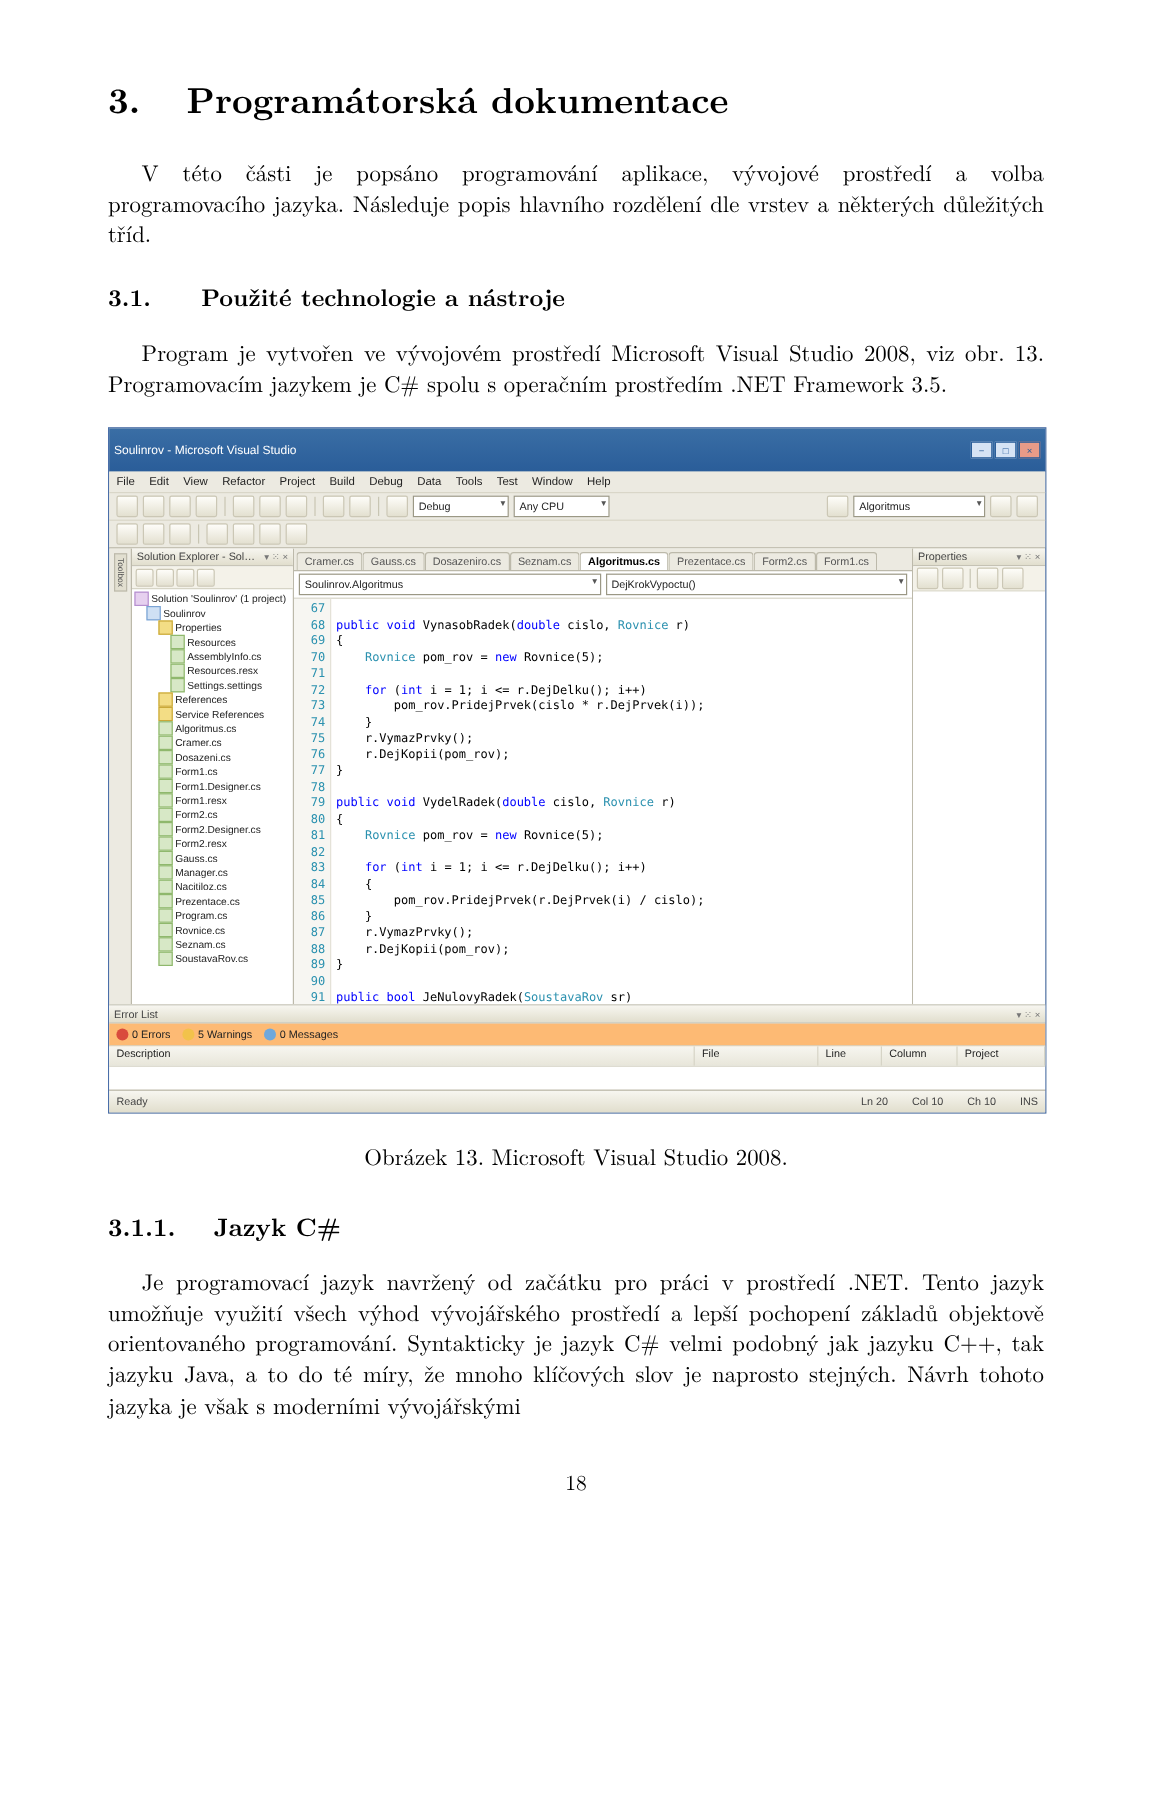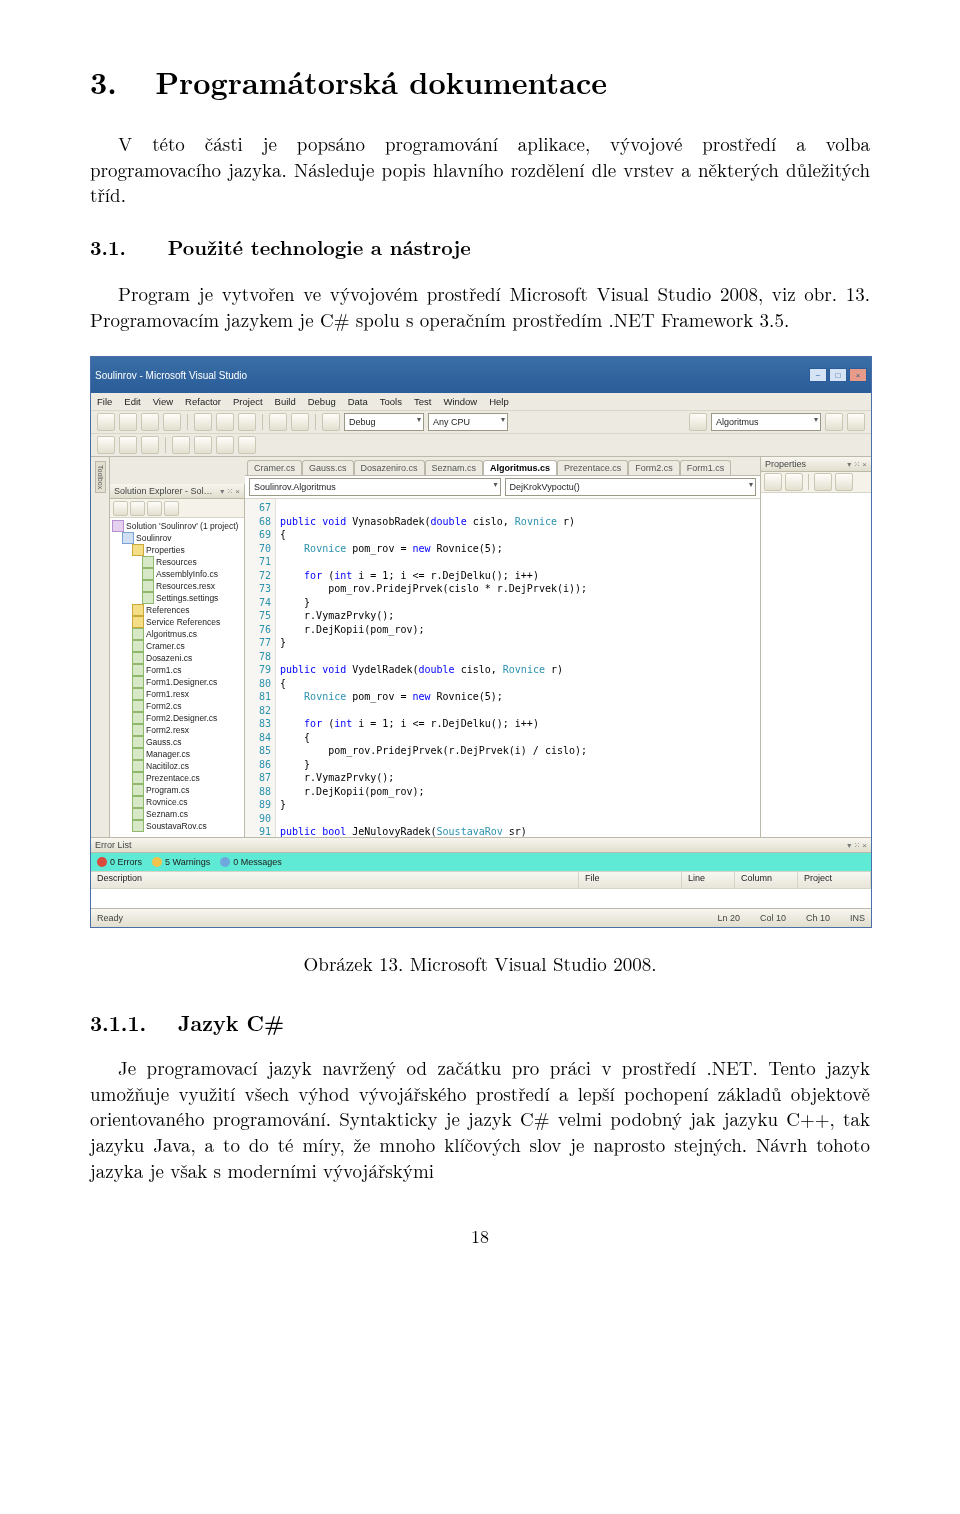--- a/index.html
+++ b/index.html
@@ -146,21 +146,20 @@
     padding: 3px 1px;
     border: 1px solid #bcb9aa;
   }
   .vs-solution {
     width: 134px;
     background: #fff;
     border-right: 1px solid #bcb9aa;
     display: flex;
     flex-direction: column;
     font-size: 9px;
-    margin-top: 27px;
   }
   .panel-head {
     background: linear-gradient(#f7f6f0,#e1decd);
     padding: 2px 4px;
     font-size: 9px;
     border-bottom: 1px solid #bcb9aa;
     display: flex; justify-content: space-between; align-items: center;
     color: #444;
   }
   .panel-head .phbtns { font-size: 8px; color: #777; }
@@ -273,21 +272,21 @@
   .errorlist {
     height: 70px;
     border-top: 1px solid #bcb9aa;
     background: #fff;
     display: flex;
     flex-direction: column;
     font-size: 9px;
   }
   .errhdr {
     height: 18px;
-    background: #5eead4;
+    background: #fdba74;
     border-bottom: 1px solid #d6d4c6;
     display: flex; align-items: center; gap: 10px; padding: 0 6px;
   }
   .errhdr .seg { display: flex; align-items: center; gap: 3px; }
   .errhdr .dot { width: 10px; height: 10px; border-radius: 50%; }
   .dot.red { background: #d94b3d; }
   .dot.yel { background: #f2c24b; }
   .dot.blu { background: #6fa8dc; }
   .errcols {
     height: 16px;

